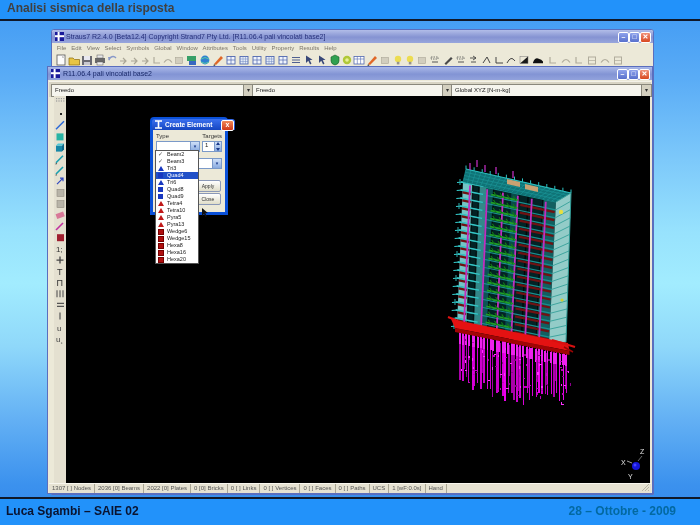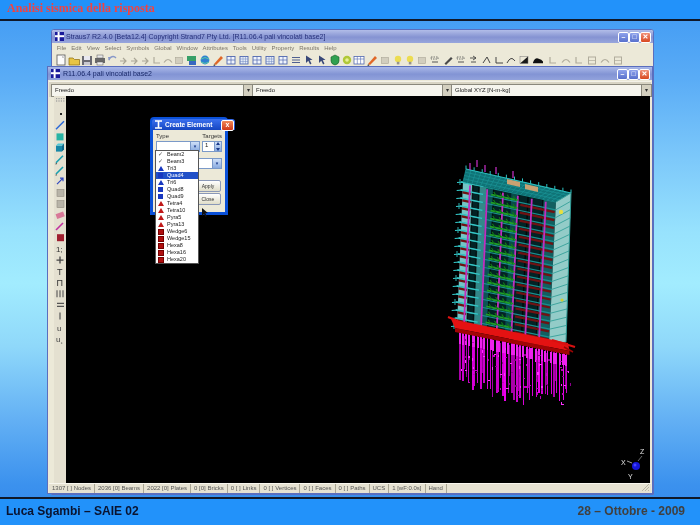--- a/index.html
+++ b/index.html
@@ -2,25 +2,25 @@
 <html><head><meta charset="utf-8">
 <style>
 html,body{margin:0;padding:0;}
 body{width:700px;height:525px;overflow:hidden;position:relative;
  font-family:"Liberation Sans",sans-serif;
  background:linear-gradient(180deg,#3f99f3 0%,#5aacf6 15%,#7cc8fa 30%,#97e2fd 44%,#a2ecfe 54%,#8fd8fa 66%,#63b0f4 80%,#3c92ee 92%,#2f86ec 100%);}
 .abs{position:absolute;}
 
 #topbar{left:0;top:0;width:700px;height:19px;background:#2292fa;}
 #topline{left:0;top:19px;width:700px;height:2px;background:#101828;}
-#title{left:7px;top:1px;font-size:12px;font-weight:bold;color:#ef4444;font-family:Liberation Serif, serif;}
+#title{left:7px;top:1px;font-size:12px;font-weight:bold;color:#404040;}
 #botline{left:0;top:497px;width:700px;height:2px;background:#101828;}
 #botbar{left:0;top:499px;width:700px;height:26px;background:#2292fa;}
 #bl{left:6px;top:504px;font-size:12px;font-weight:bold;color:#0a1430;}
-#br{right:15px;top:504px;font-size:12px;font-weight:bold;color:#404040;}
+#br{right:24px;top:504px;font-size:12px;font-weight:bold;color:#0369a1;}
 
 #mainwin{left:51px;top:29px;width:601px;height:464px;background:#ece9d8;
  border:1px solid #5a6ebe;border-radius:3px 3px 0 0;}
 #mtitle{left:0;top:0;width:100%;height:13px;border-radius:2px 2px 0 0;
  background:linear-gradient(#b2bde8,#8593d2 55%,#98a6dc);}
 #mtitle .txt{position:absolute;left:14px;top:3px;font-size:7px;color:#26307a;white-space:nowrap;}
 #menubar{left:3px;top:15px;width:560px;height:9px;font-size:6px;color:#7b7568;letter-spacing:0px;white-space:nowrap;}
 
 #childwin{left:47px;top:66px;width:604px;height:426px;background:#ece9d8;border:1px solid #5a6ebe;}
 #ctitle{left:0;top:0;width:100%;height:13px;background:linear-gradient(#aab8e8,#8294d4 55%,#92a2dc);}

